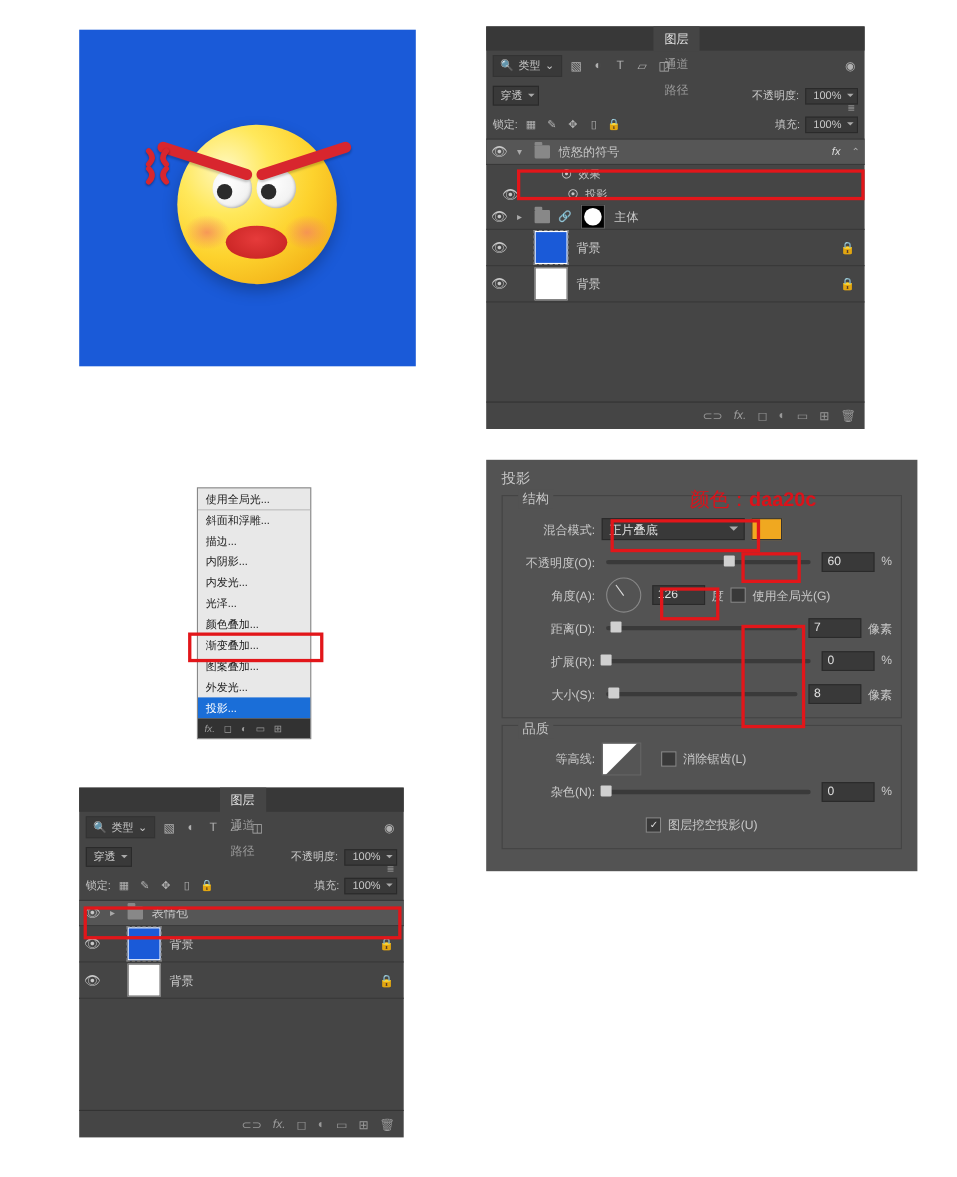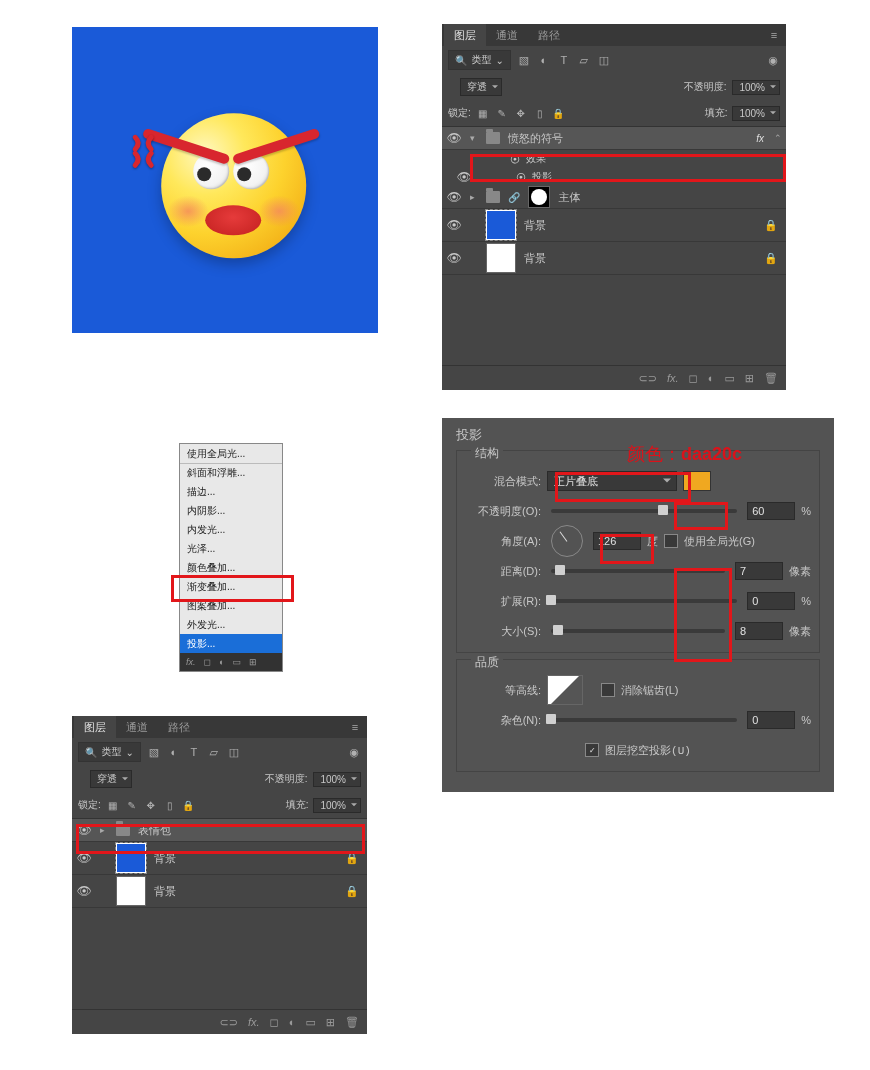--- a/index.html
+++ b/index.html
@@ -98,20 +98,21 @@
   background: #454545;
   color: #c8c8c8;
 }
 .panel-tabs {
   display: flex;
   gap: 0;
   height: 22px;
   align-items: center;
   padding-left: 2px;
   background: #383838;
+  flex-direction: column;
 }
 .panel-tab {
   padding: 4px 10px;
   font-size: 11px;
   color: #999;
 }
 .panel-tab.active {
   background: #454545;
   color: #e0e0e0;
 }
@@ -145,21 +146,20 @@
   justify-content: center;
   color: #b0b0b0;
 }
 .blend-row {
   display: flex;
   align-items: center;
   gap: 6px;
   height: 22px;
   padding: 2px 6px;
   font-size: 10px;
-  margin-left: 12px;
 }
 .dropdown {
   background: #393939;
   border: 1px solid #2a2a2a;
   padding: 1px 14px 1px 6px;
   position: relative;
   font-size: 10px;
 }
 .dropdown::after {
   content: "";
@@ -641,21 +641,21 @@
       <span>消除锯齿(L)</span>
     </div>
     <div class="dlg-row">
       <span class="dlg-label">杂色(N):</span>
       <div class="slider">
           <div class="slider-thumb" style="left:0%"></div>
         </div>
       <input class="num-input" value="0" style="">
       <span>%</span>
     </div>
-    <div class="dlg-row" style="justify-content:center;font-family:Liberation Mono, monospace;">
+    <div class="dlg-row" style="justify-content:center;">
       <span class="checkbox checked"></span>
       <span>图层挖空投影(U)</span>
     </div>
   </div>
 
   <div class="red-box" style="left:113px;top:54px;width:130px;height:24px;"></div>
   <div class="red-box" style="left:232px;top:84px;width:48px;height:22px;"></div>
   <div class="red-box" style="left:158px;top:116px;width:48px;height:24px;"></div>
   <div class="red-box" style="left:232px;top:150px;width:52px;height:88px;"></div>
 </div>

